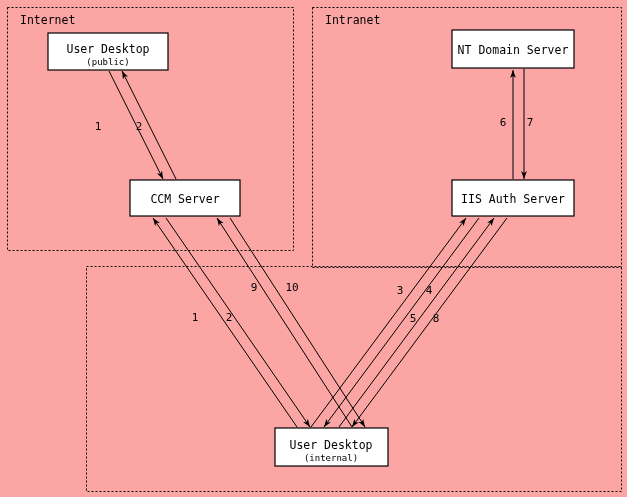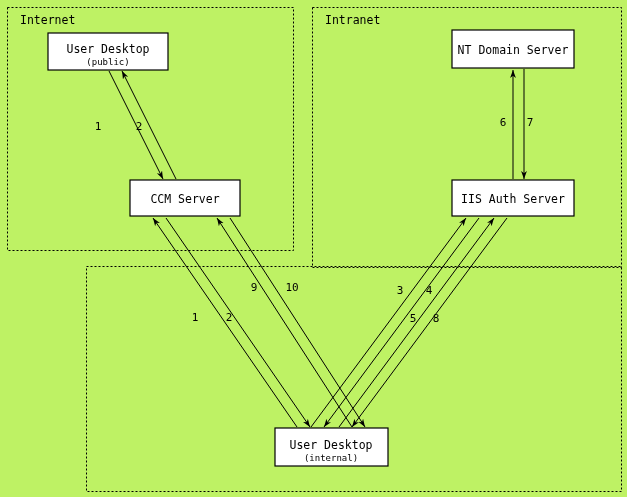--- a/index.html
+++ b/index.html
@@ -4,21 +4,21 @@
 <style>
   html, body {
     margin: 0;
     padding: 0;
     background: #ffffff;
   }
   #diagram-root {
     position: relative;
     width: 627px;
     height: 497px;
-    background: #bef264;
+    background: #fca5a5;
     font-family: "DejaVu Sans Mono", "Liberation Mono", monospace;
     overflow: hidden;
   }
   svg.canvas {
     position: absolute;
     top: 0;
     left: 0;
     width: 627px;
     height: 497px;
   }

